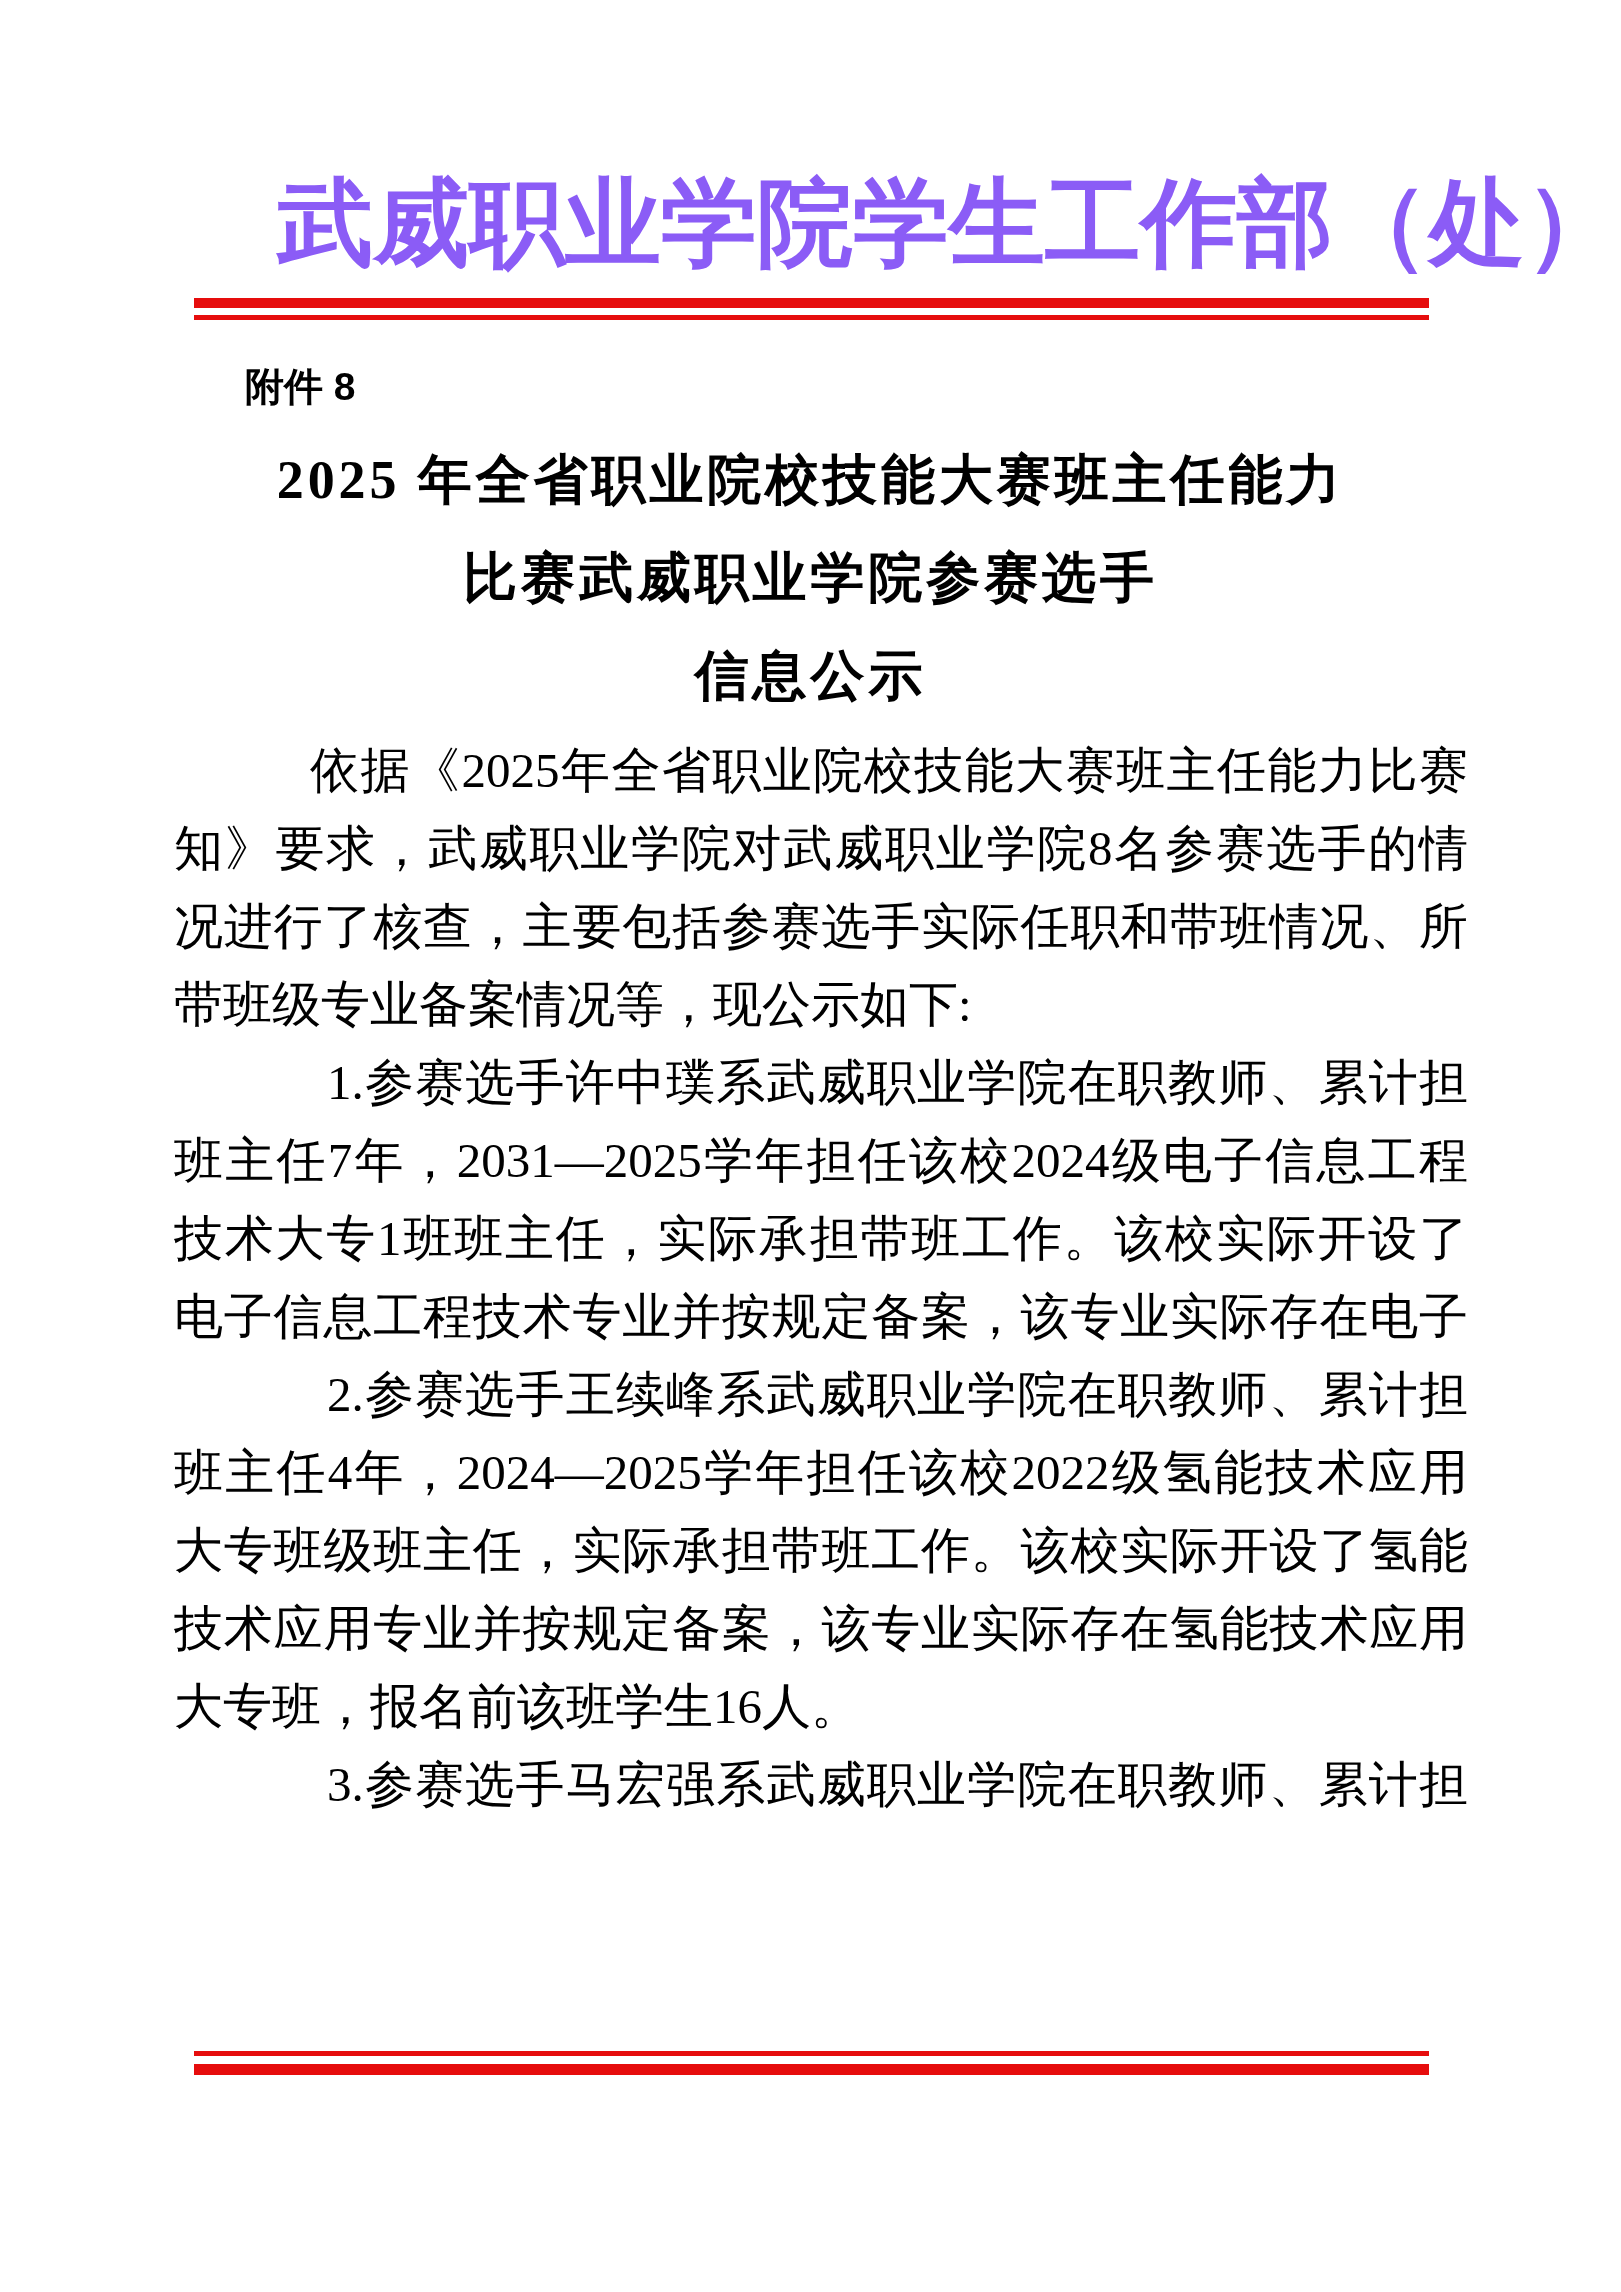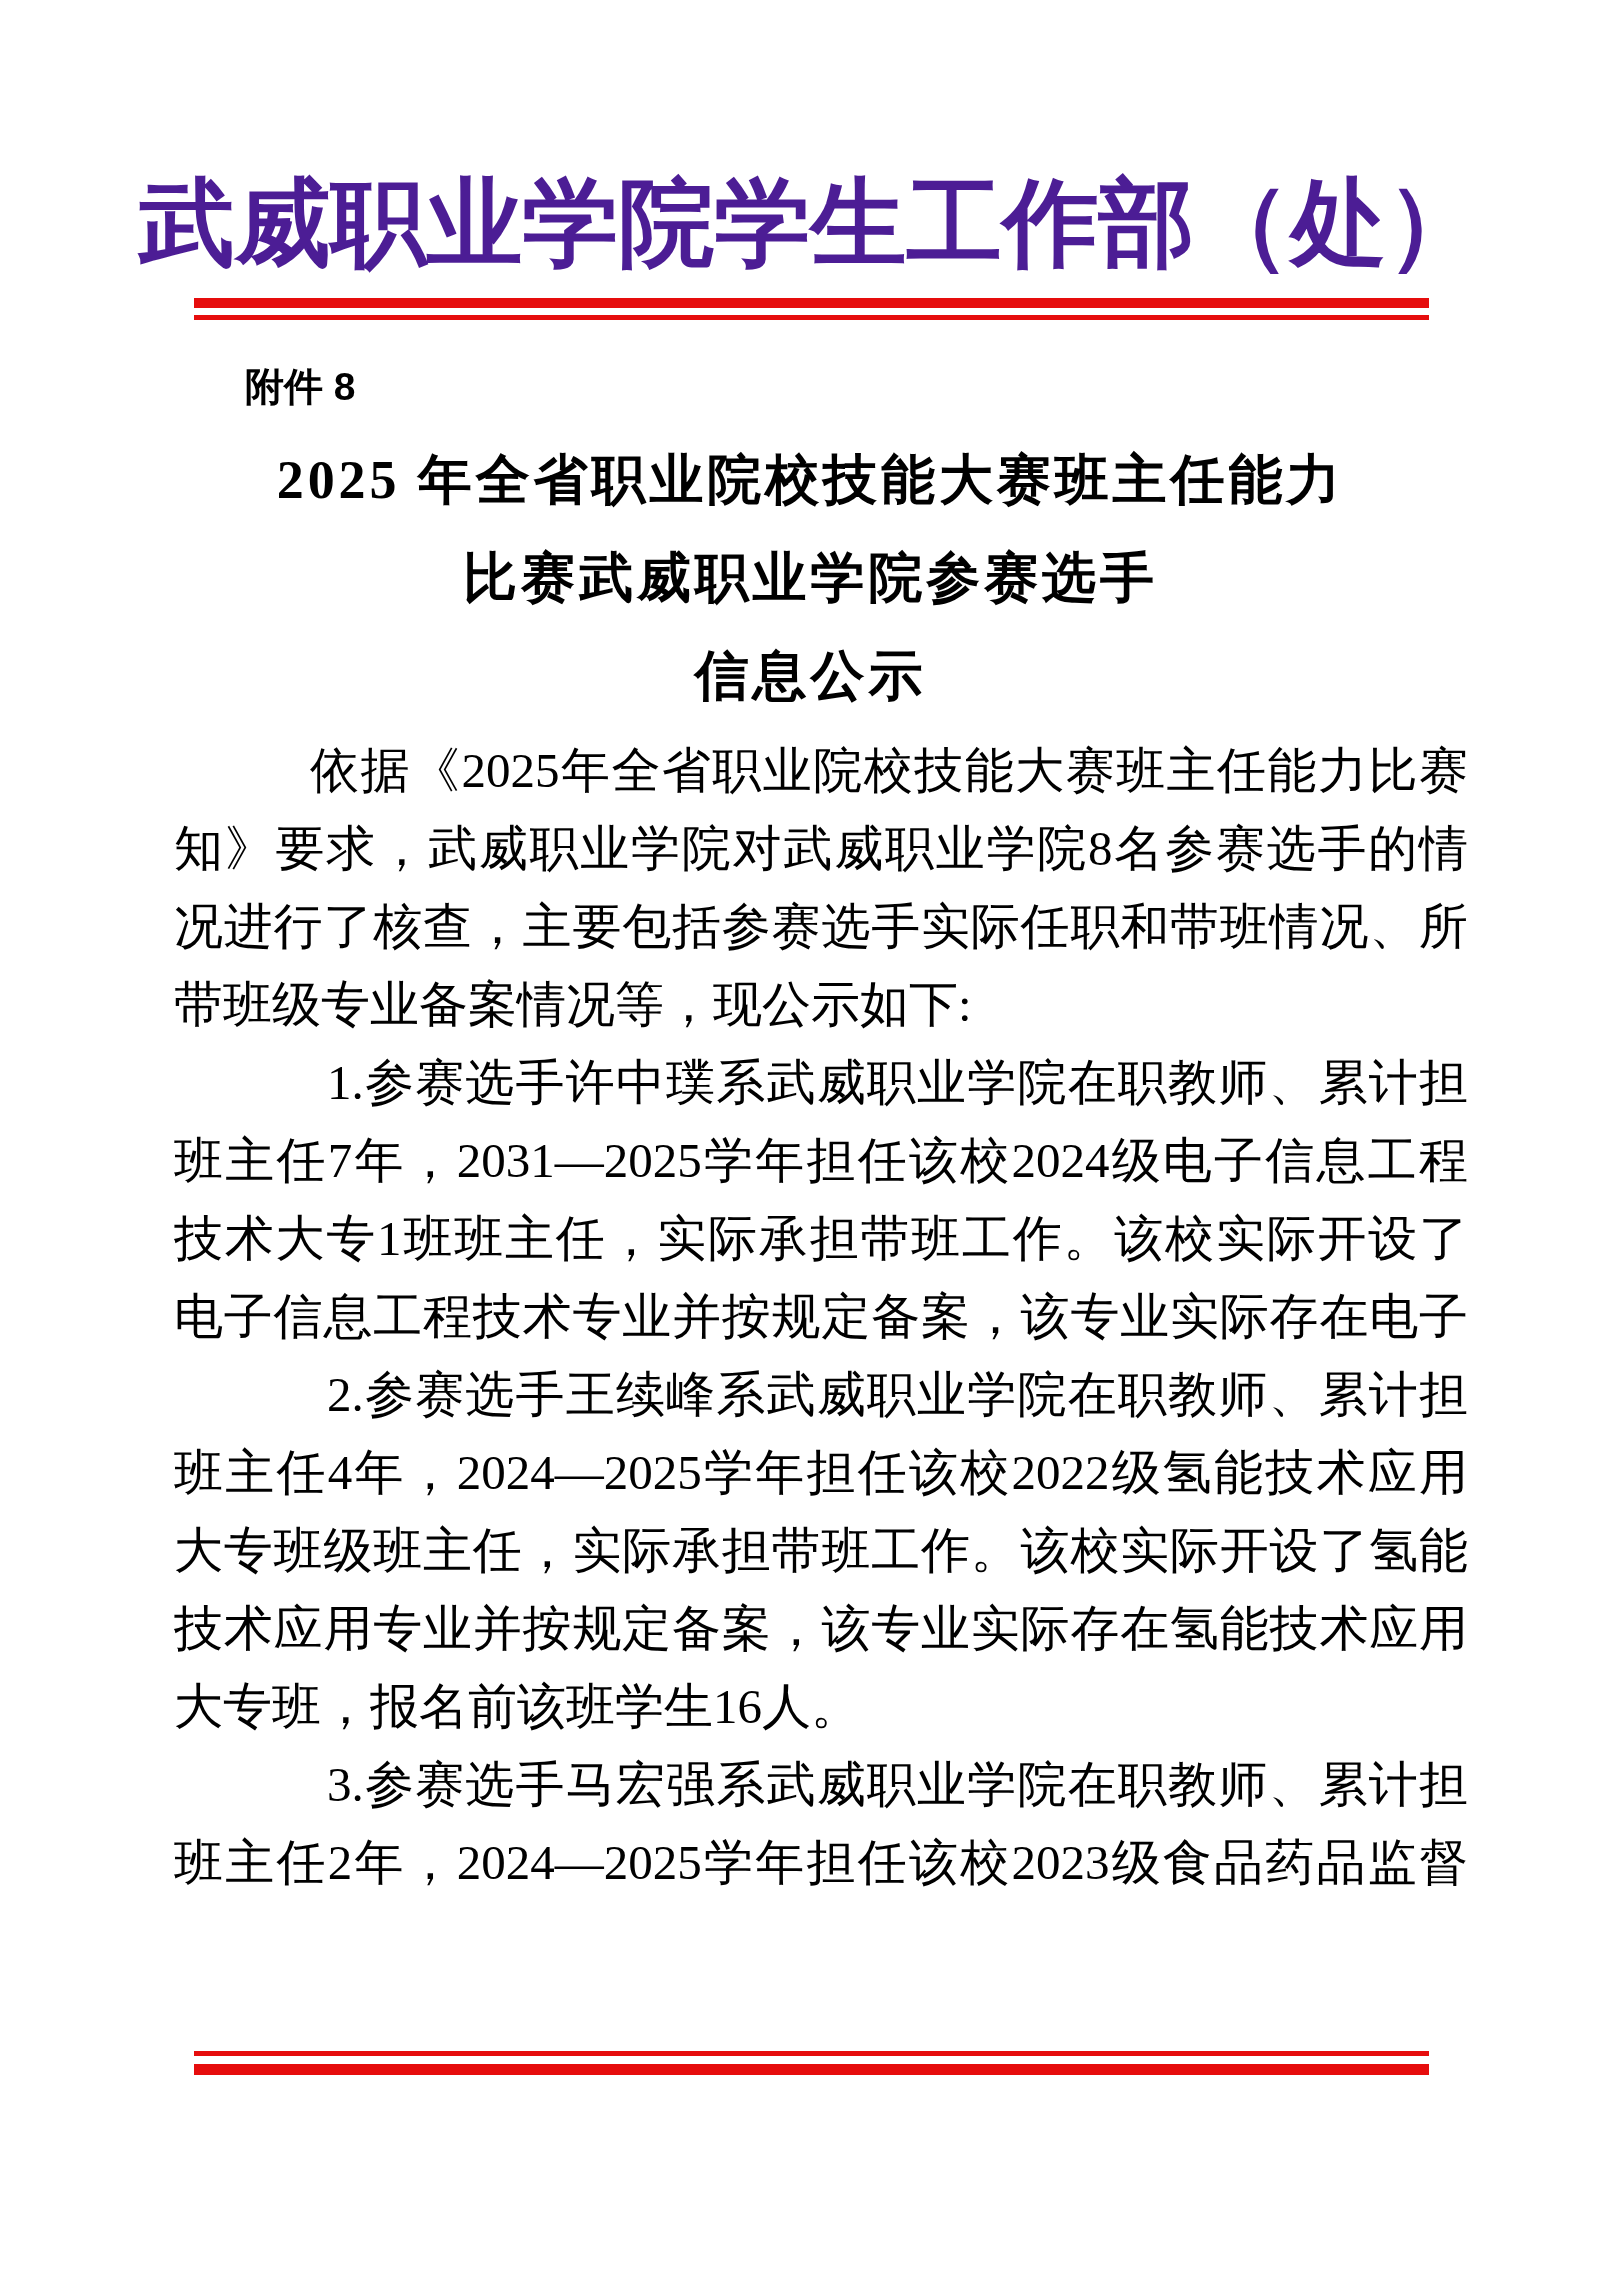--- a/index.html
+++ b/index.html
@@ -13,25 +13,25 @@
     overflow: hidden;
     color: #000000;
     font-family: "Liberation Serif", "DejaVu Serif", serif;
   }
   
   .masthead {
     position: absolute;
     top: 169px;
     left: 0;
     width: 100%;
-    text-align: center;
+    text-align: right;
     font-size: 96px;
     line-height: 110px;
     font-weight: 900;
-    color: #4c1d95;
+    color: #8b5cf6;
     white-space: nowrap;
     letter-spacing: 0px;
     font-family: "Liberation Serif", "DejaVu Serif", serif;
   }
   
   .rule {
     position: absolute;
     left: 194px;
     width: 1235px;
     background: #e60d0d;
@@ -112,20 +112,19 @@
     <div class="body-line jl indent-b">1.参赛选手许中璞系武威职业学院在职教师、累计担任</div>
     <div class="body-line jl">班主任7年，2031—2025学年担任该校2024级电子信息工程</div>
     <div class="body-line jl">技术大专1班班主任，实际承担带班工作。该校实际开设了</div>
     <div class="body-line jl">电子信息工程技术专业并按规定备案，该专业实际存在电子</div>
     <div class="body-line jl indent-b">2.参赛选手王续峰系武威职业学院在职教师、累计担任</div>
     <div class="body-line jl">班主任4年，2024—2025学年担任该校2022级氢能技术应用</div>
     <div class="body-line jl">大专班级班主任，实际承担带班工作。该校实际开设了氢能</div>
     <div class="body-line jl">技术应用专业并按规定备案，该专业实际存在氢能技术应用</div>
     <div class="body-line">大专班，报名前该班学生16人。</div>
     <div class="body-line jl indent-b">3.参赛选手马宏强系武威职业学院在职教师、累计担任</div>
-    <div class="body-line jl">班主任2年，2024—2025学年担任该校2023级食品药品监督</div>
   </div>
 
   <div class="rule bottom-thin"></div>
   <div class="rule bottom-thick"></div>
 
 </div>
 
 
 </body></html>

